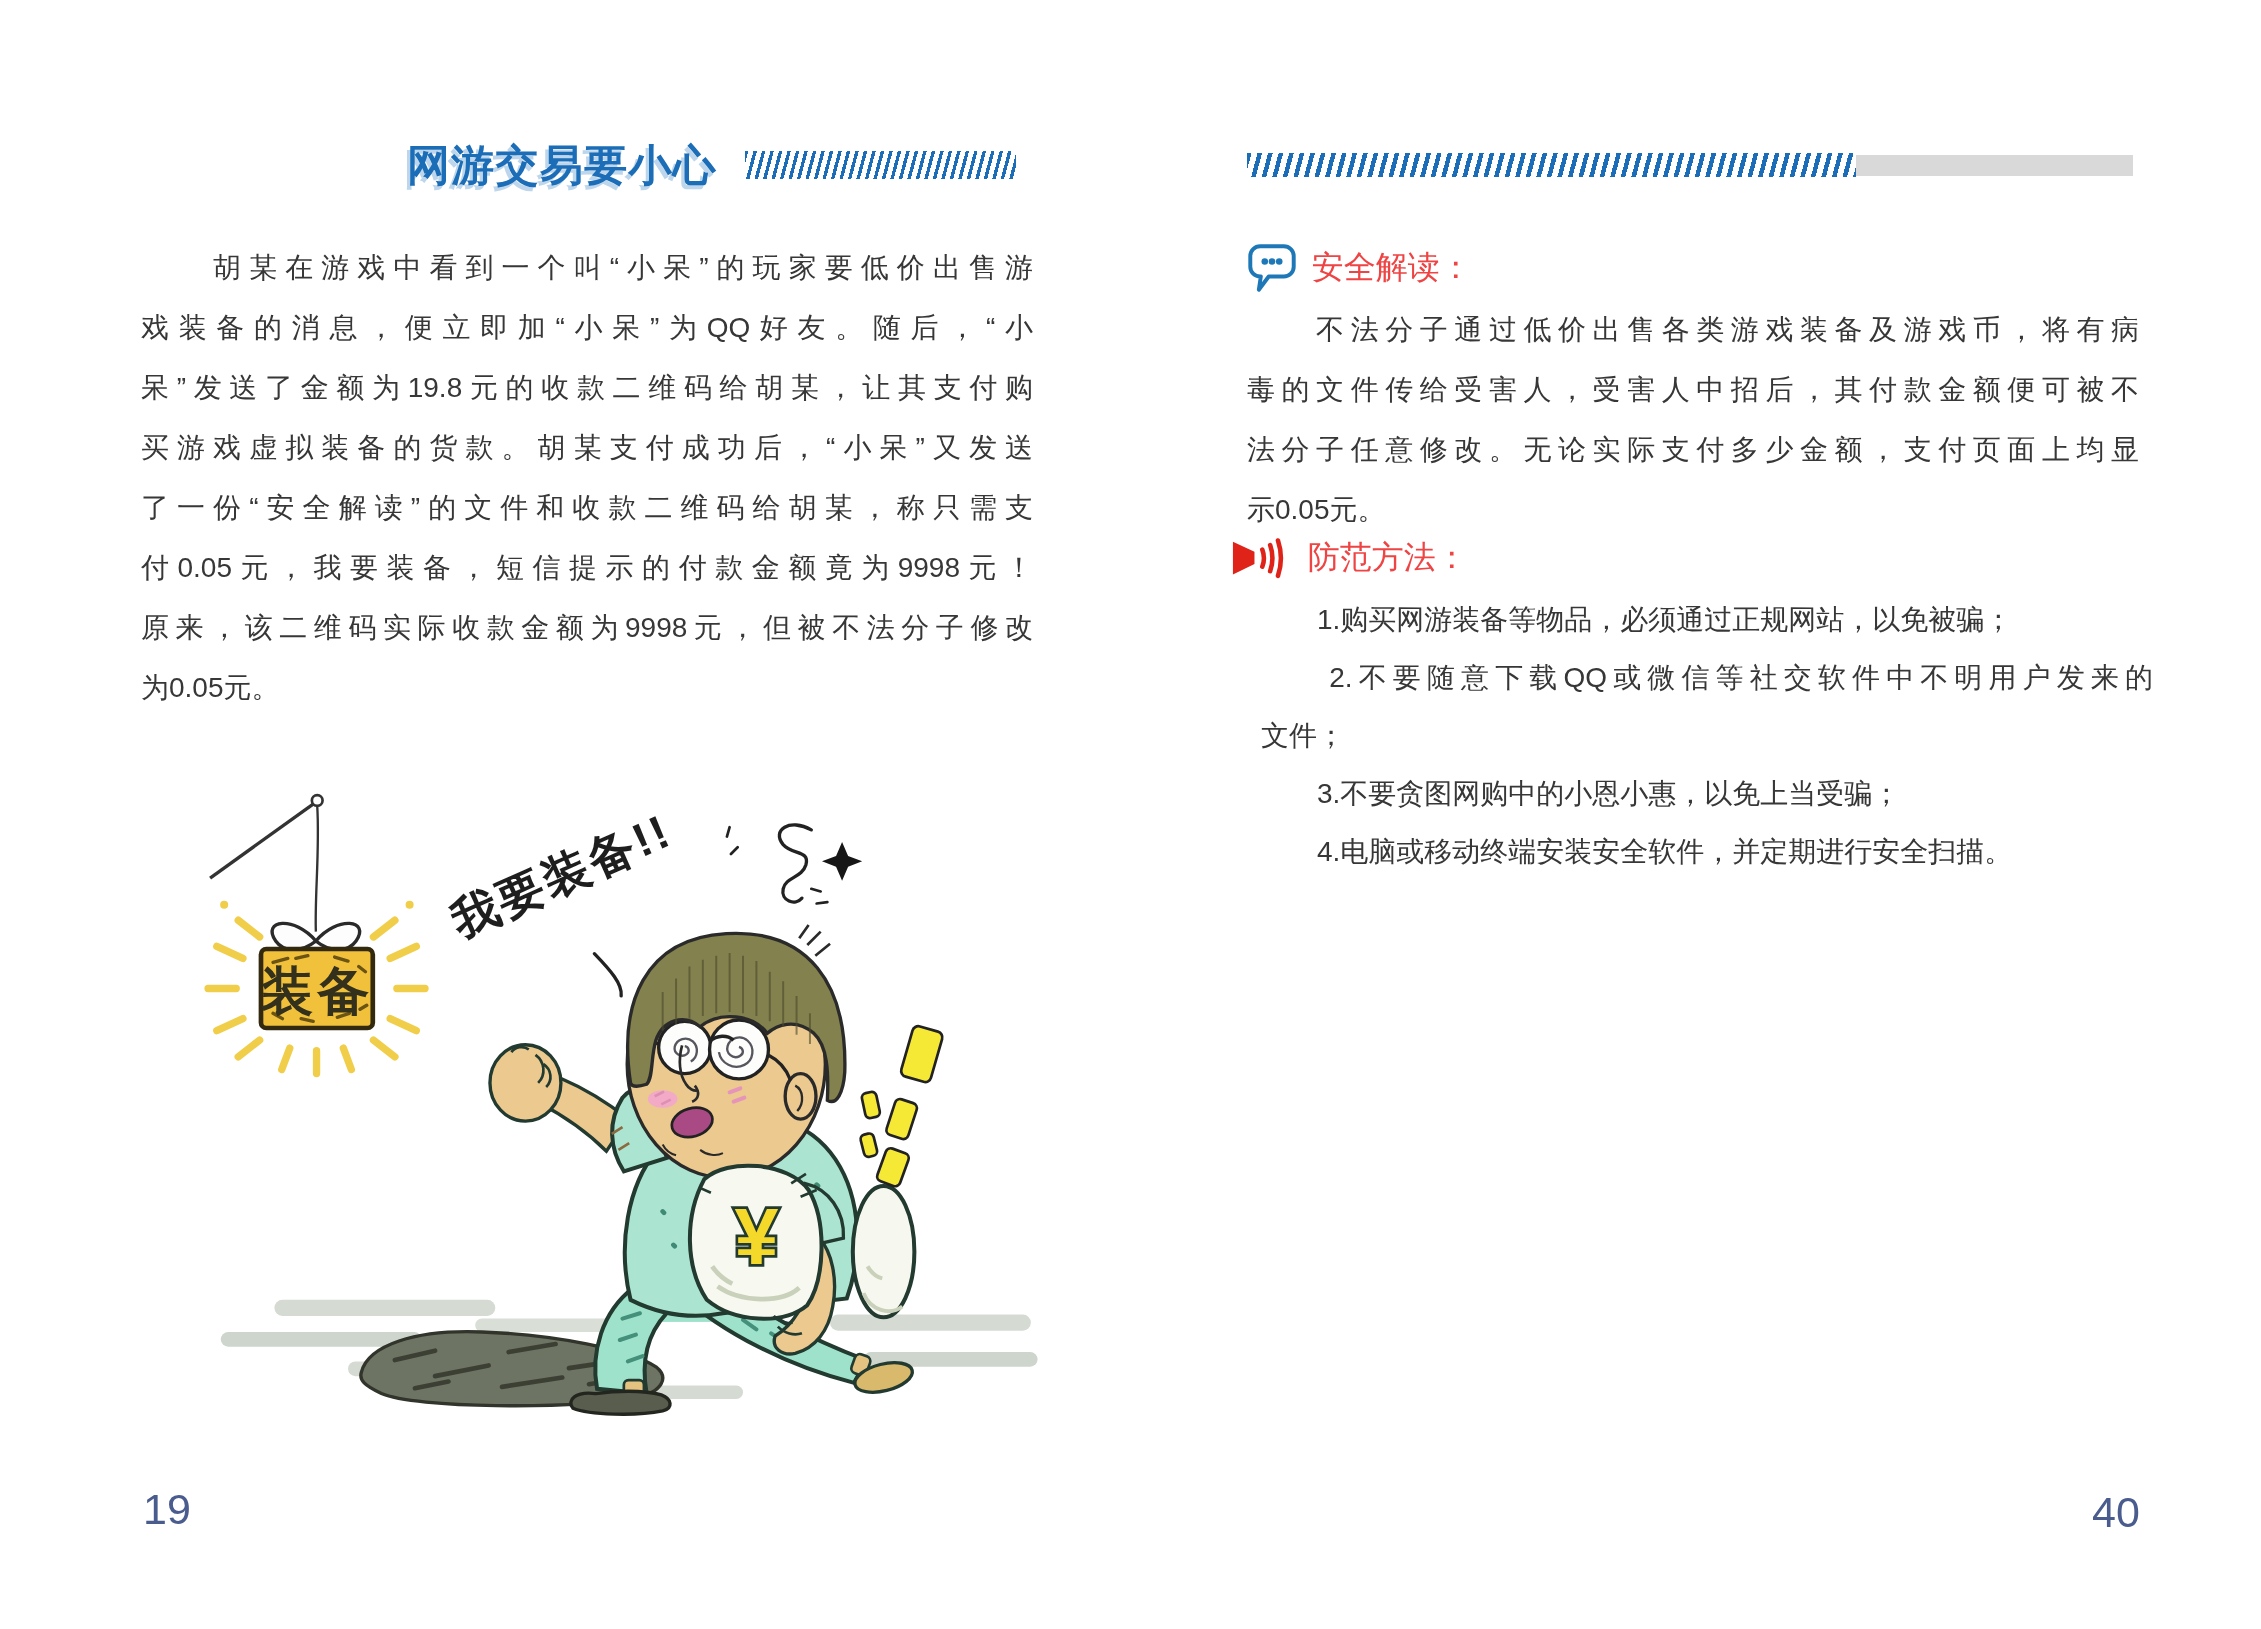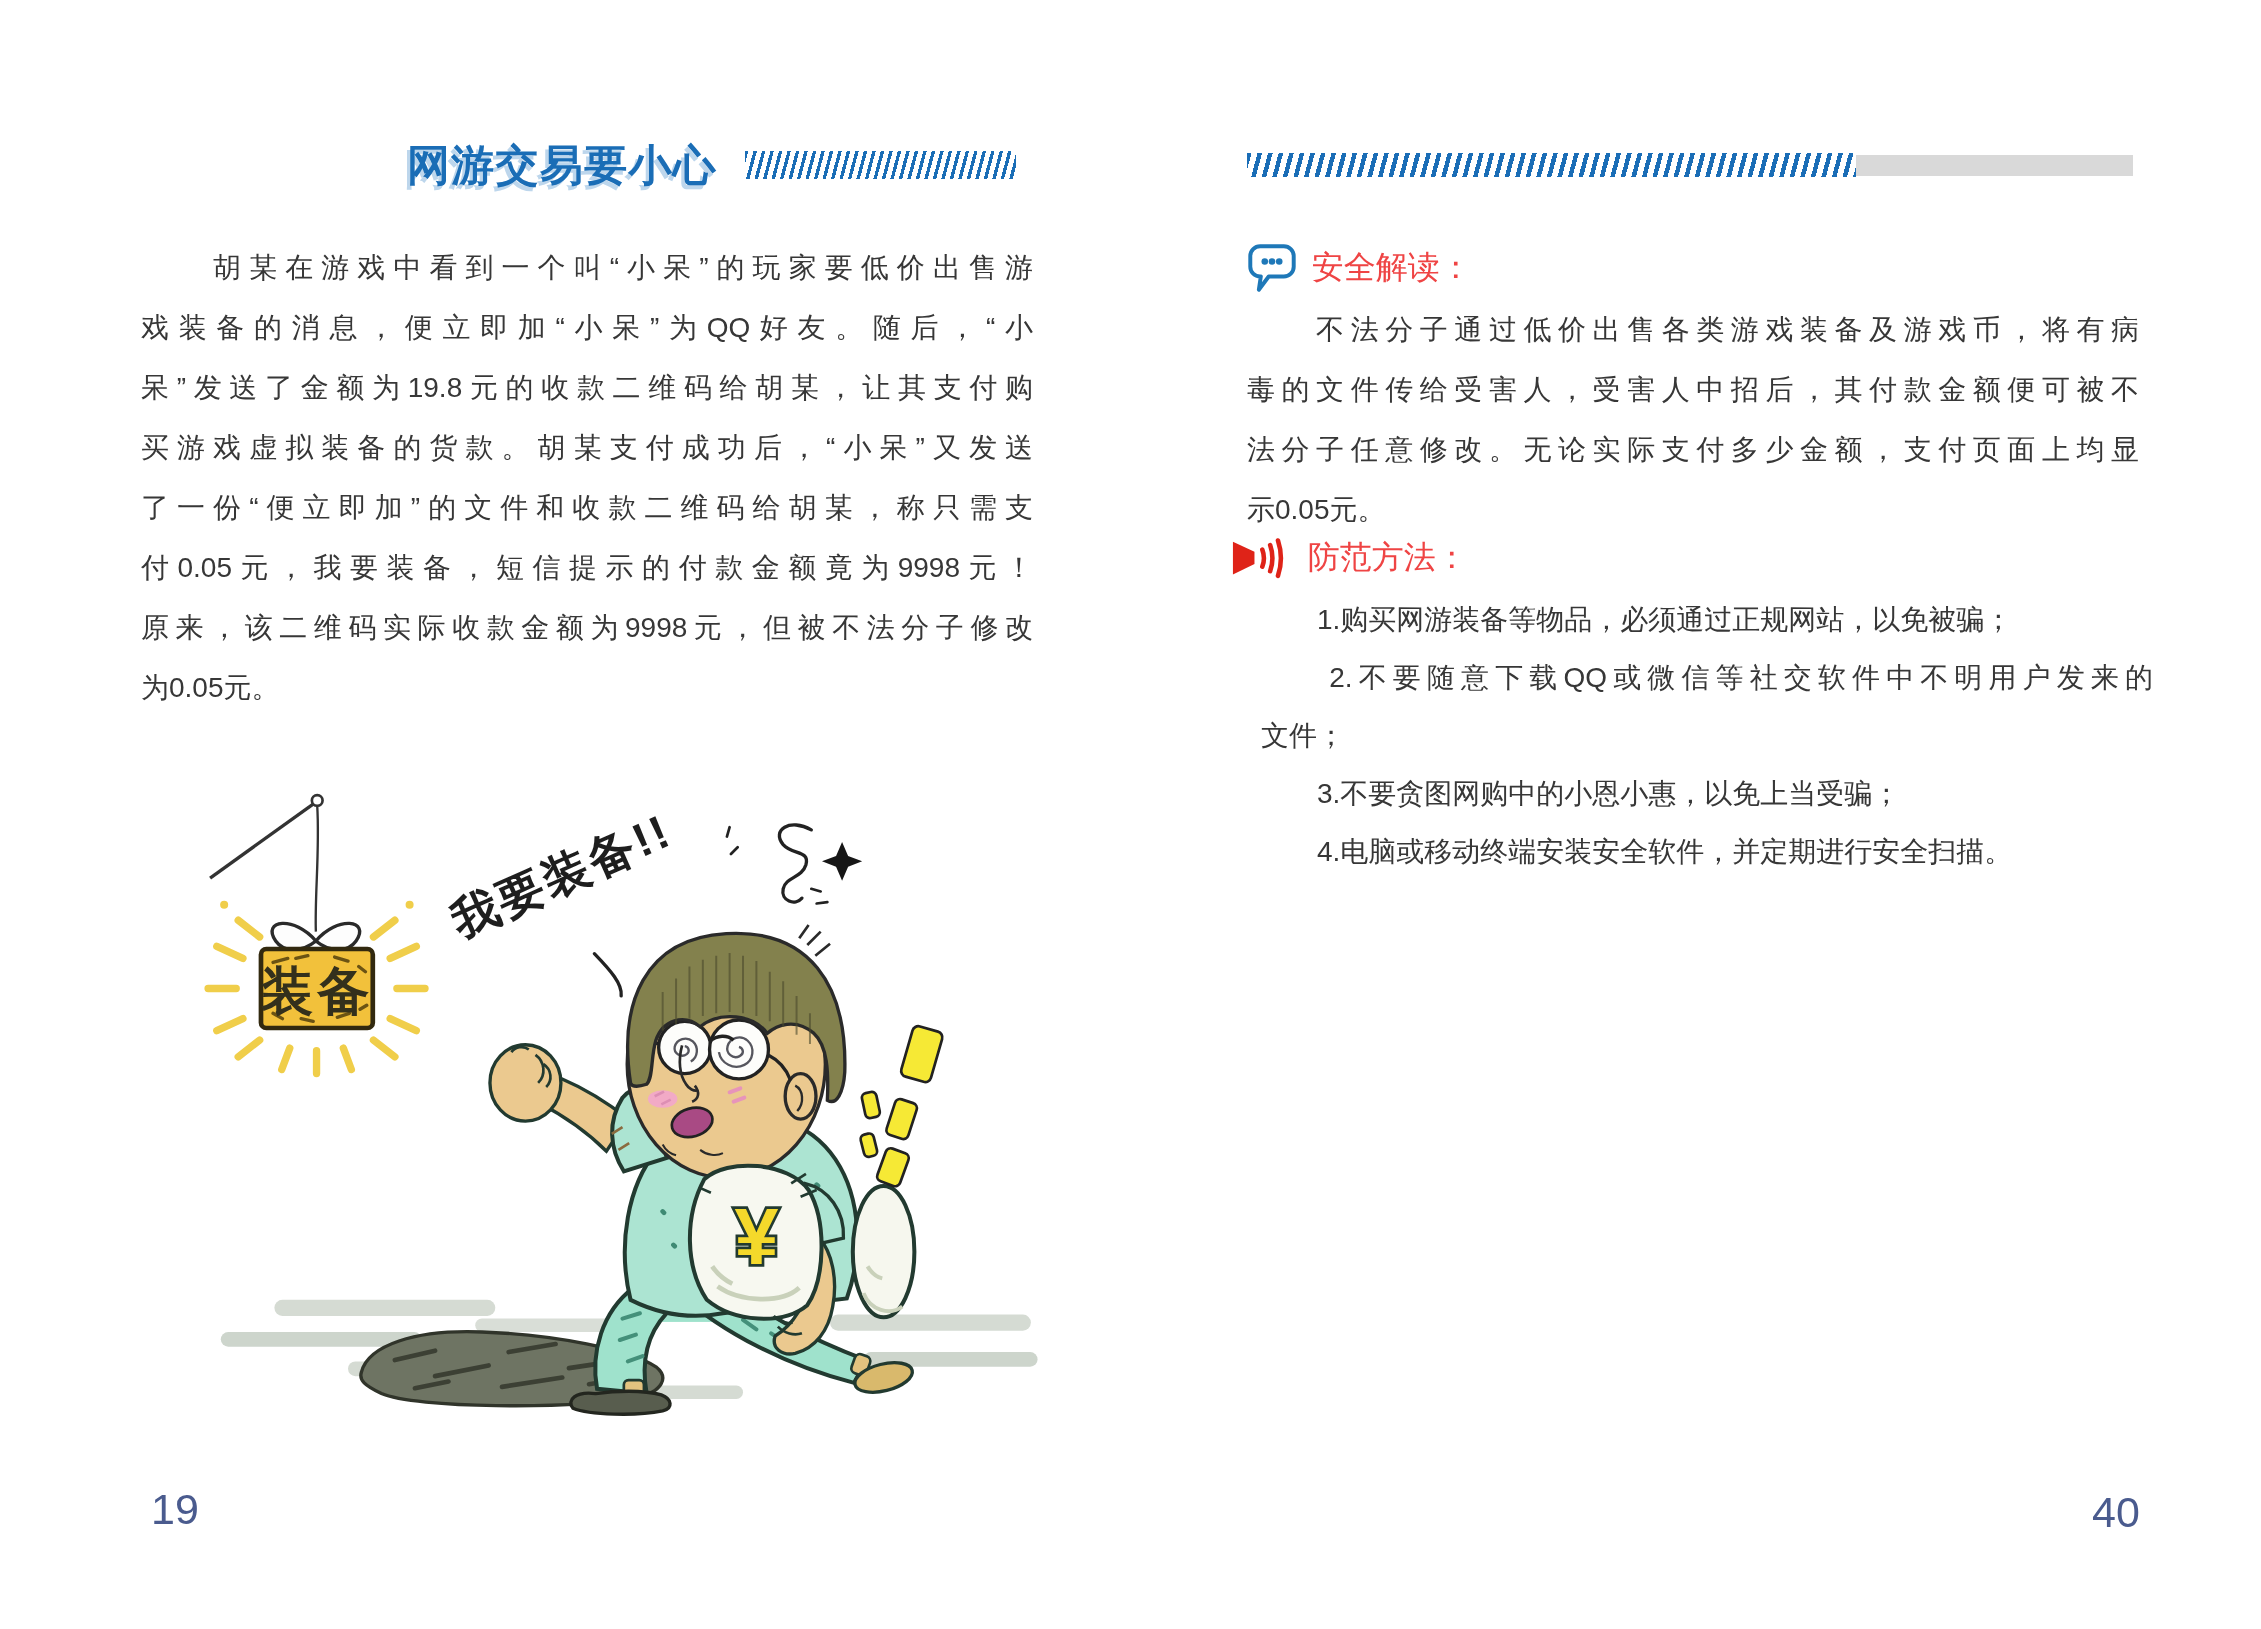--- a/index.html
+++ b/index.html
@@ -24,37 +24,37 @@
   .textcol{width:892px;font-size:28px;color:#373737;}
   .textcol .line{height:60px;line-height:60px;text-align:justify;text-align-last:justify;
                  text-justify:inter-character;overflow:hidden;}
   .textcol .line.last{text-align-last:left;}
   .story{left:141px;top:238px;}
   .para1{left:1247px;top:300px;}
   .list1{left:1247px;top:591px;margin-left:14px;}
   .list1 .line{height:58px;line-height:58px;}
 
   .page-num{font-size:43px;color:#4a5b8e;}
-  .pn-left{left:143px;top:1485px;margin-left:8px;}
+  .pn-left{left:143px;top:1485px;}
   .pn-right{left:2092px;top:1488px;}
 </style>
 </head>
 <body>
 
 <div class="canvas">
 
   <div class="abs page-title">网游交易要小心</div>
   <div class="abs hatch-left"></div>
 
   <div class="abs textcol story">
       <div class="line">　　胡某在游戏中看到一个叫“小呆”的玩家要低价出售游</div>
       <div class="line">戏装备的消息，便立即加“小呆”为QQ好友。随后，“小</div>
       <div class="line">呆”发送了金额为19.8元的收款二维码给胡某，让其支付购</div>
       <div class="line">买游戏虚拟装备的货款。胡某支付成功后，“小呆”又发送</div>
-      <div class="line">了一份“便立即加”的文件和收款二维码给胡某，称只需支</div>
+      <div class="line">了一份“安全解读”的文件和收款二维码给胡某，称只需支</div>
       <div class="line">付0.05元，我要装备，短信提示的付款金额竟为9998元！</div>
       <div class="line">原来，该二维码实际收款金额为9998元，但被不法分子修改</div>
       <div class="line last">为0.05元。</div>
     </div>
 
   <svg class="abs" style="left:194px;top:783px" width="857" height="636" viewBox="0 0 1280 950">
 
     <g>
       <rect x="120" y="772" width="330" height="24" rx="12" fill="#d5dbd3"></rect>
       <rect x="40" y="820" width="300" height="22" rx="11" fill="#cdd5cc"></rect>

